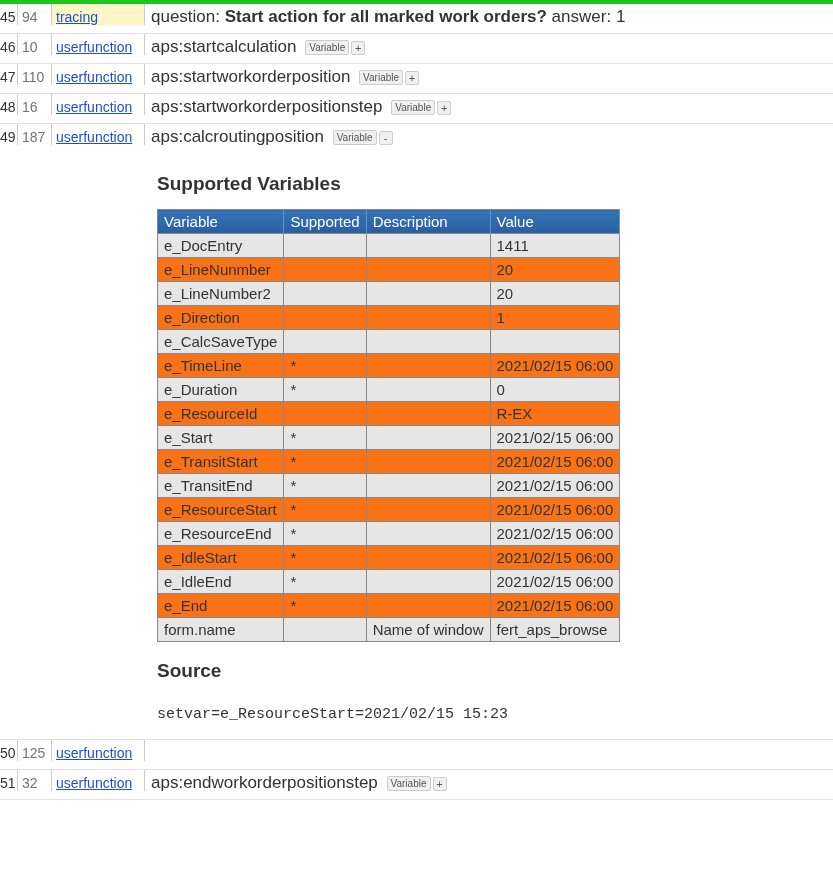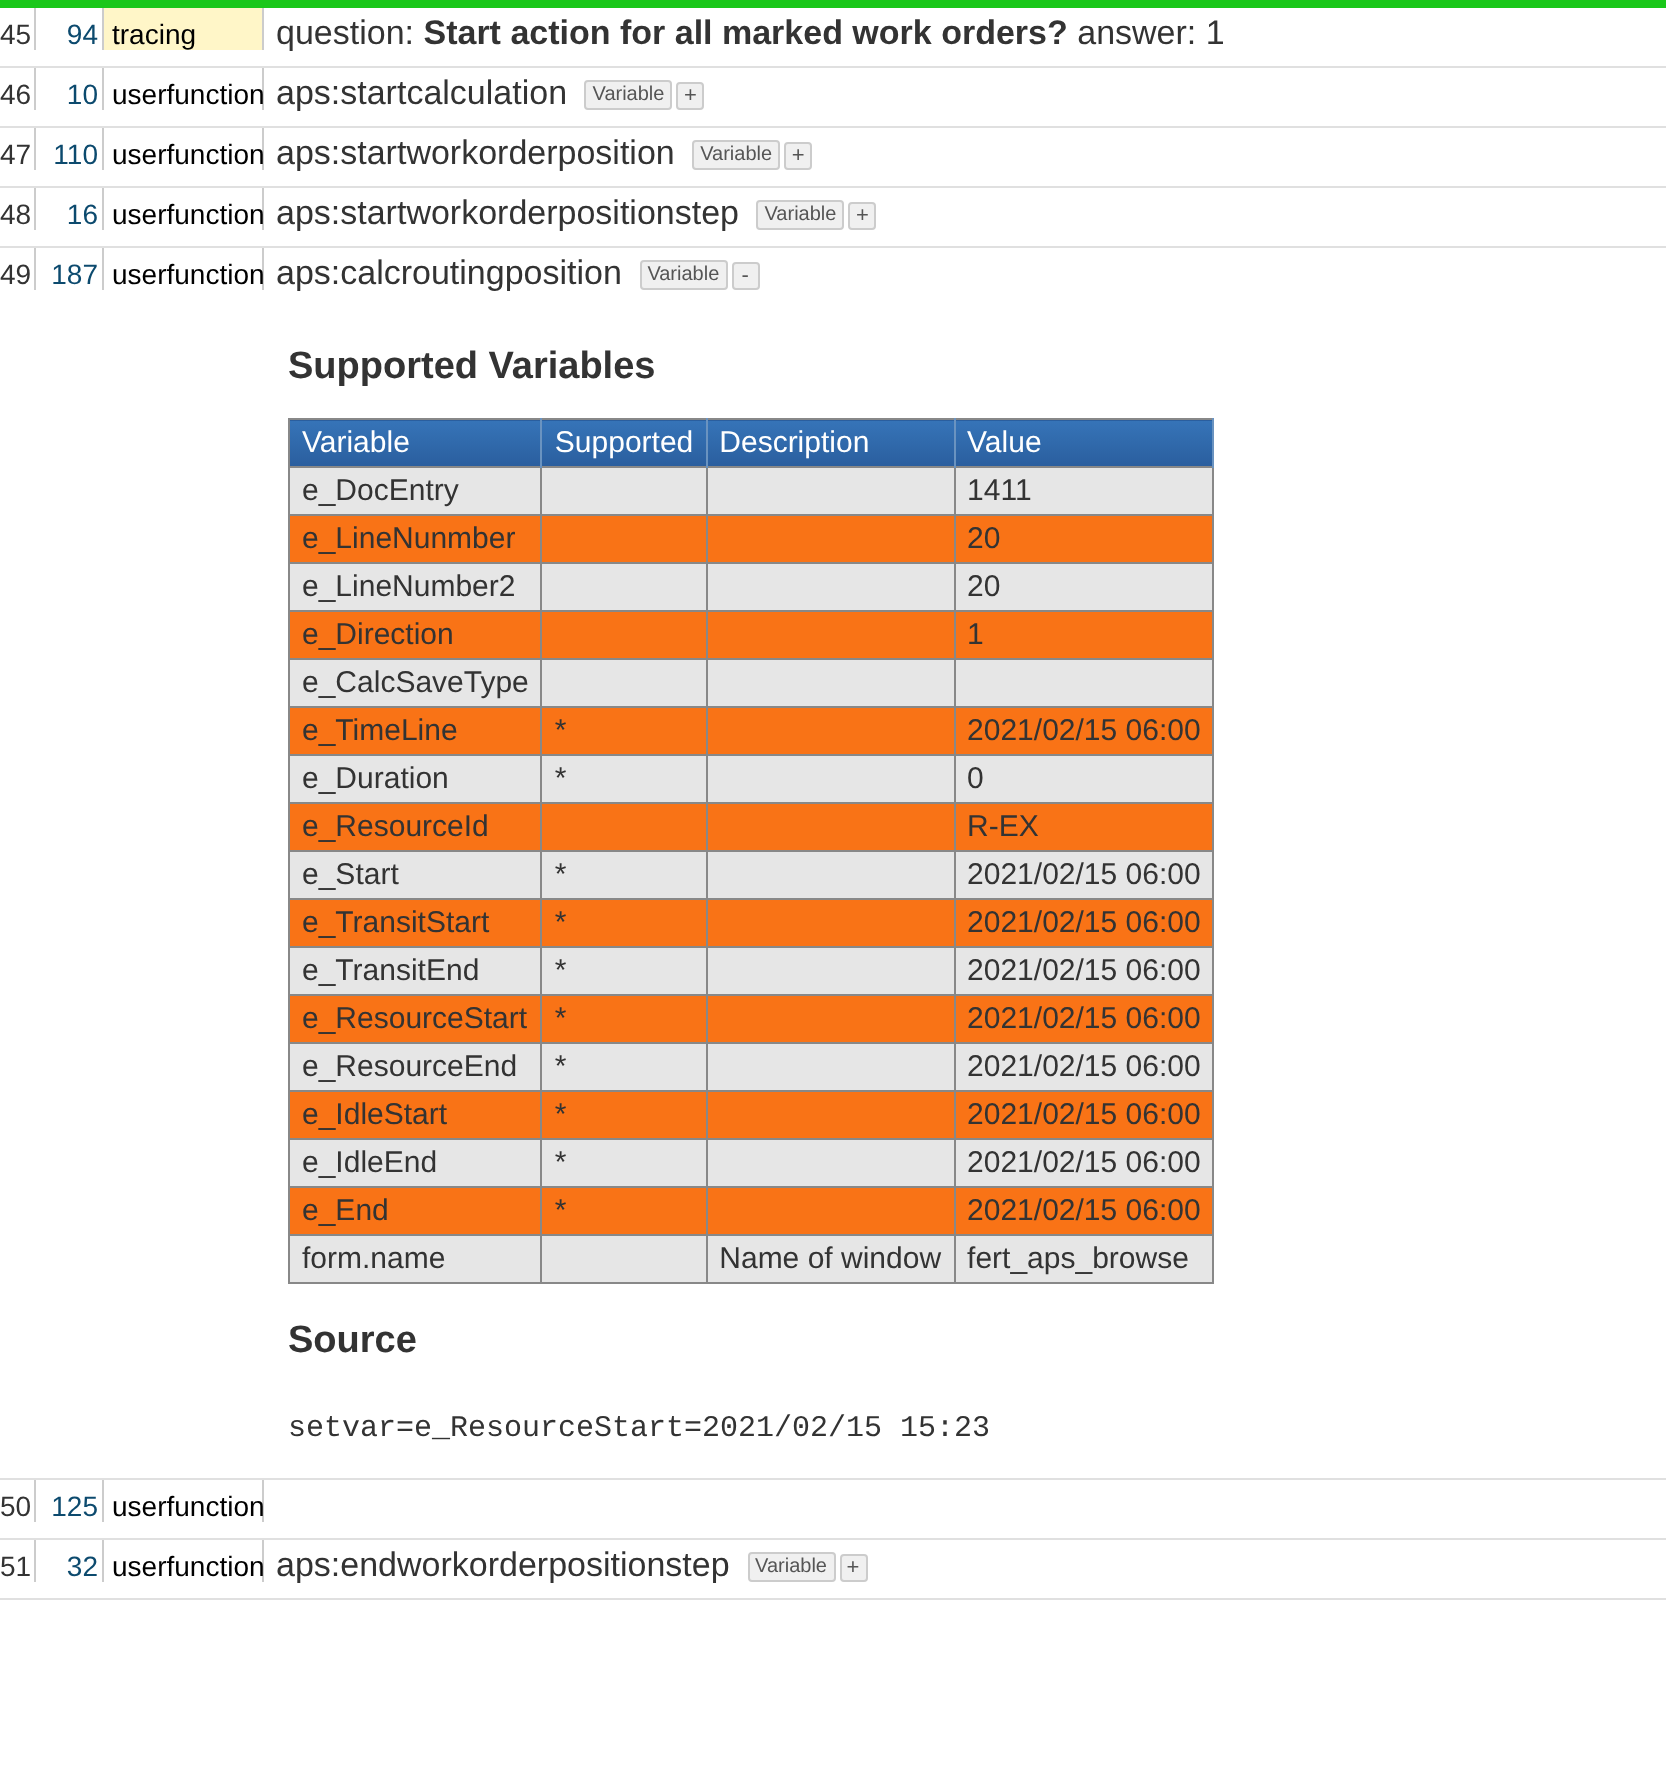--- a/index.html
+++ b/index.html
@@ -21,30 +21,30 @@
     text-align: right;
     padding: 5px 2px 0 0;
     font-size: 14px;
     color: #333;
     border-right: 1px solid #ccc;
   }
   .col-num {
     width: 34px;
     padding: 5px 2px 0 4px;
     font-size: 14px;
-    color: #0c4a6e;
+    color: #737373;
     border-right: 1px solid #ccc;
-    text-align: right;
   }
   .col-type {
-    width: 80px;
+    width: 93px;
     padding: 5px 4px 0 4px;
     font-size: 14px;
-    color: #000000;
+    color: #1d4ed8;
     border-right: 1px solid #ccc;
+    text-decoration: underline;
   }
   .col-content {
     flex: 1;
     padding: 3px 6px 6px 6px;
     font-size: 17px;
     color: #333;
   }
   .green-top { background: #1ac71a; height:4px; }
   .tracing-bg { background: #fff6c8; }
   .badge {

